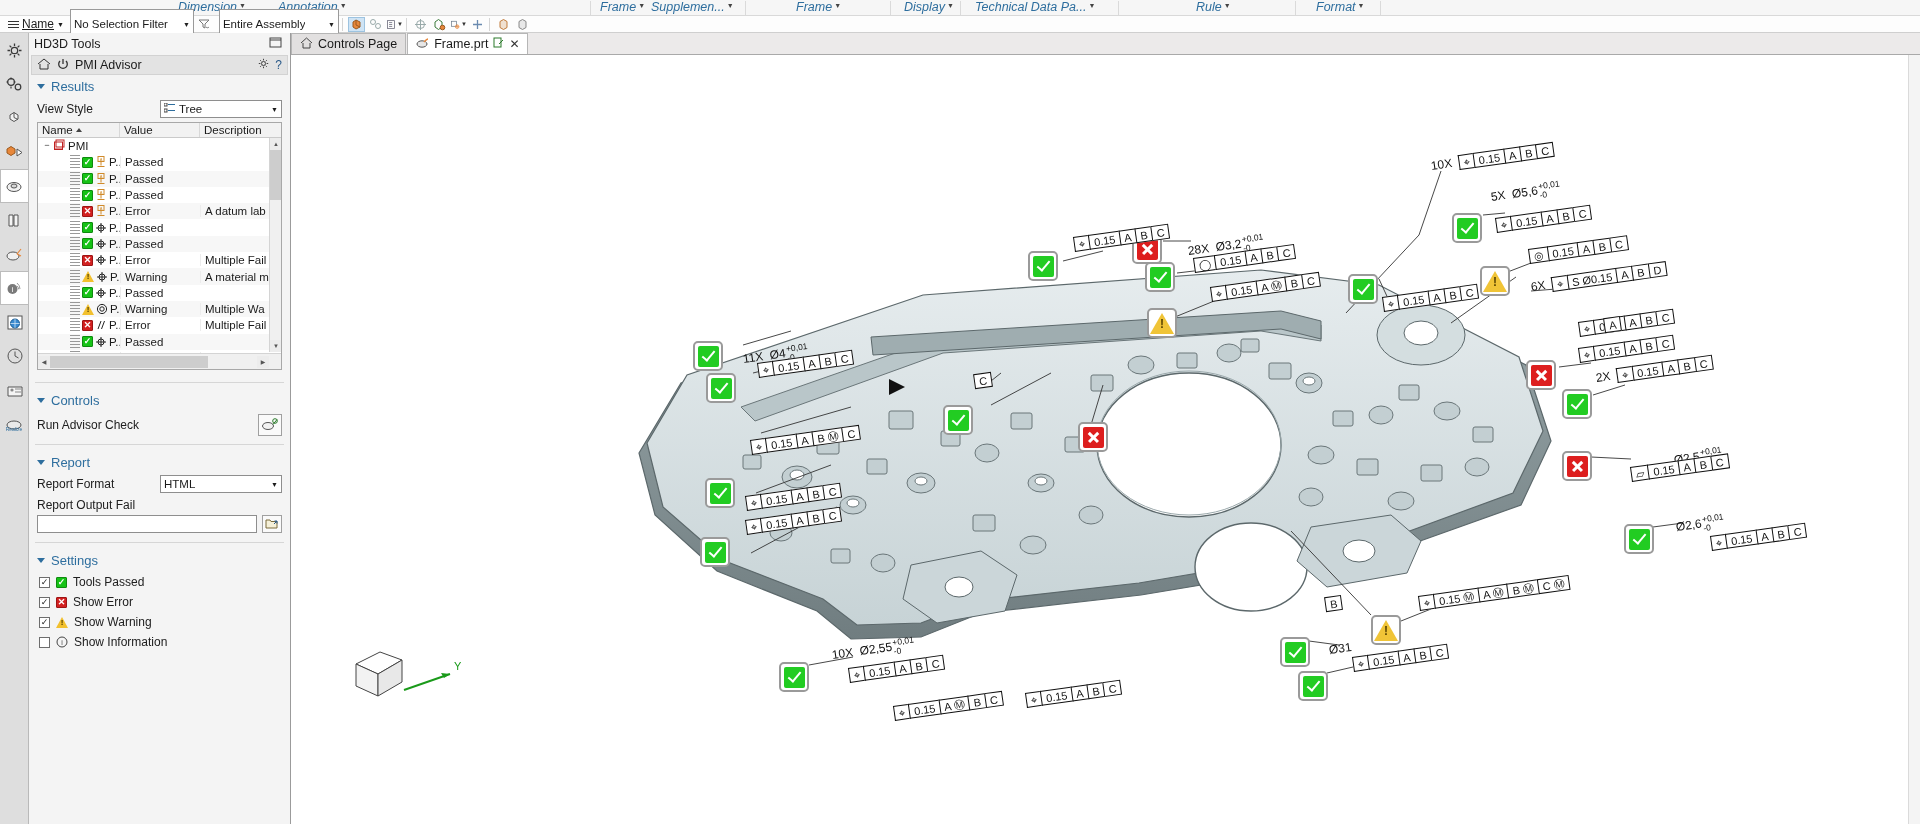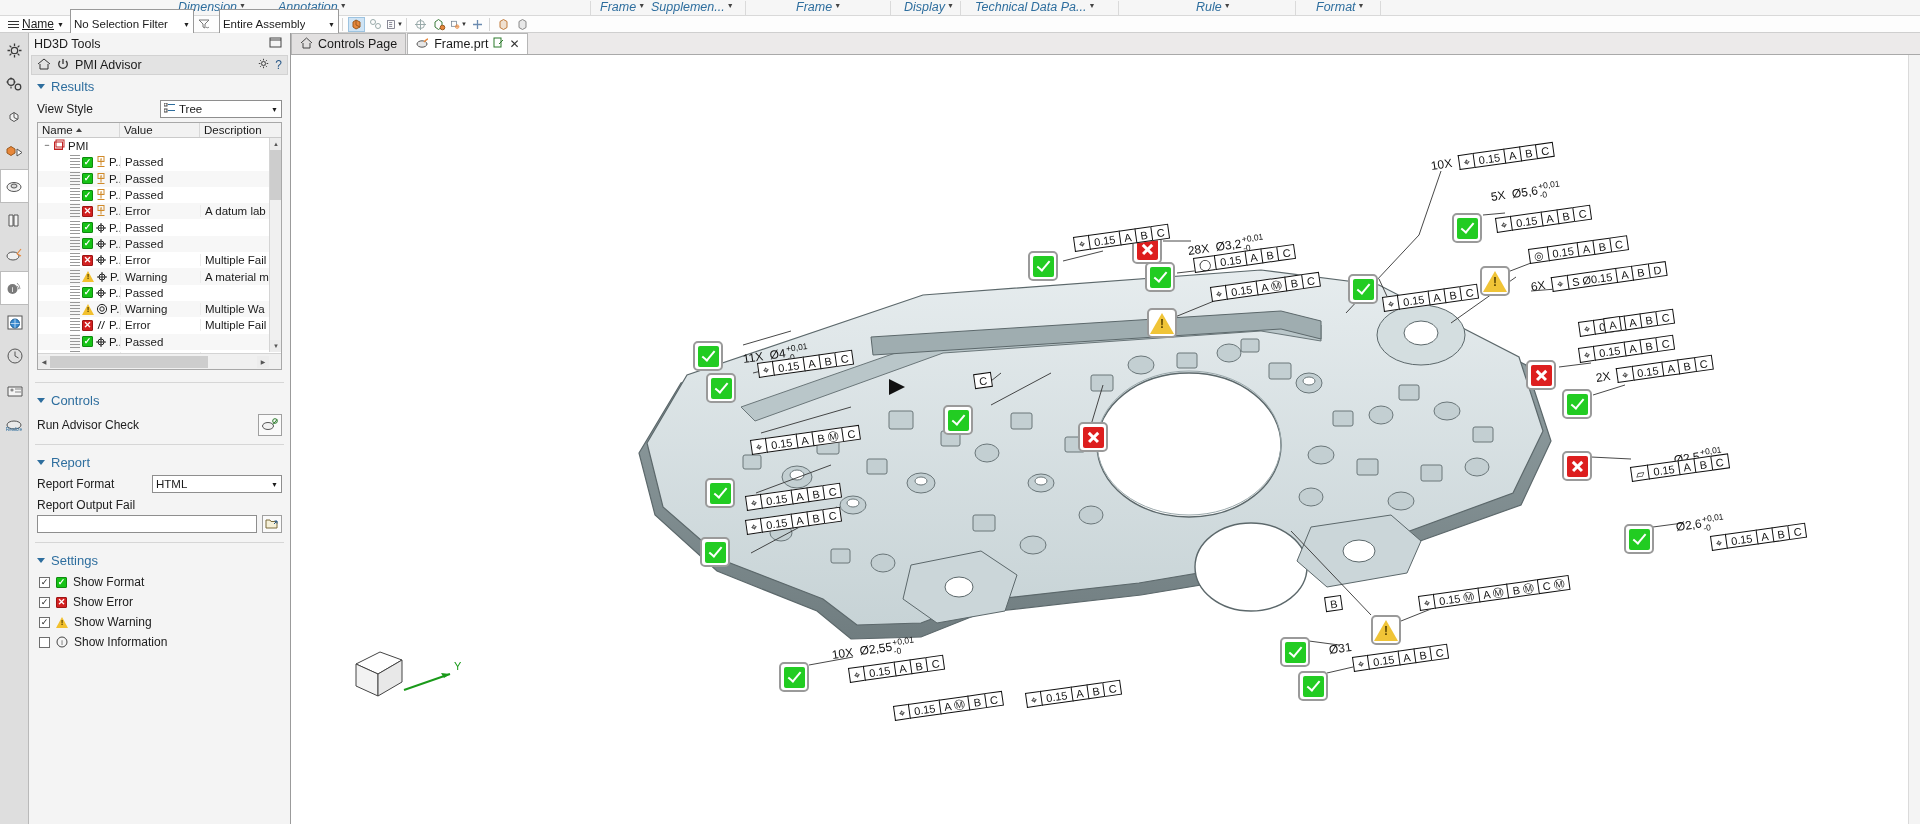--- a/index.html
+++ b/index.html
@@ -761,21 +761,21 @@
         </svg>
     </div>
   </div>
 
   <div class="hrule"></div>
 
   <div class="grp-head">
     <span class="tri"></span>
     <span>Report</span>
   </div>
-  <div style="display:flex;align-items:center;padding:1px 8px;gap:0">
+  <div style="display:flex;align-items:center;padding:1px 8px;gap:8px">
     <span class="row-lbl" style="width:115px">Report Format</span>
     <div class="sel-box" style="flex:1">
       <span>HTML</span>
       <span class="arw">▼</span>
     </div>
   </div>
   <div style="padding:4px 8px 0 8px">
     <div class="row-lbl">Report Output Fail</div>
   </div>
   <div style="display:flex;align-items:center;padding:3px 8px;gap:5px">
@@ -791,21 +791,21 @@
   <div class="hrule"></div>
 
   <div class="grp-head">
     <span class="tri"></span>
     <span>Settings</span>
   </div>
   <div id="settings-list">
       <div class="set-row">
         <span class="ck">✓</span>
         <span class="b pass">✓</span>
-        <span class="row-lbl">Show Format</span>
+        <span class="row-lbl">Tools Passed</span>
       </div>
       <div class="set-row">
         <span class="ck">✓</span>
         <span class="b err">✕</span>
         <span class="row-lbl">Show Error</span>
       </div>
       <div class="set-row">
         <span class="ck">✓</span>
         <span class="b warn"></span>
         <span class="row-lbl">Show Warning</span>

